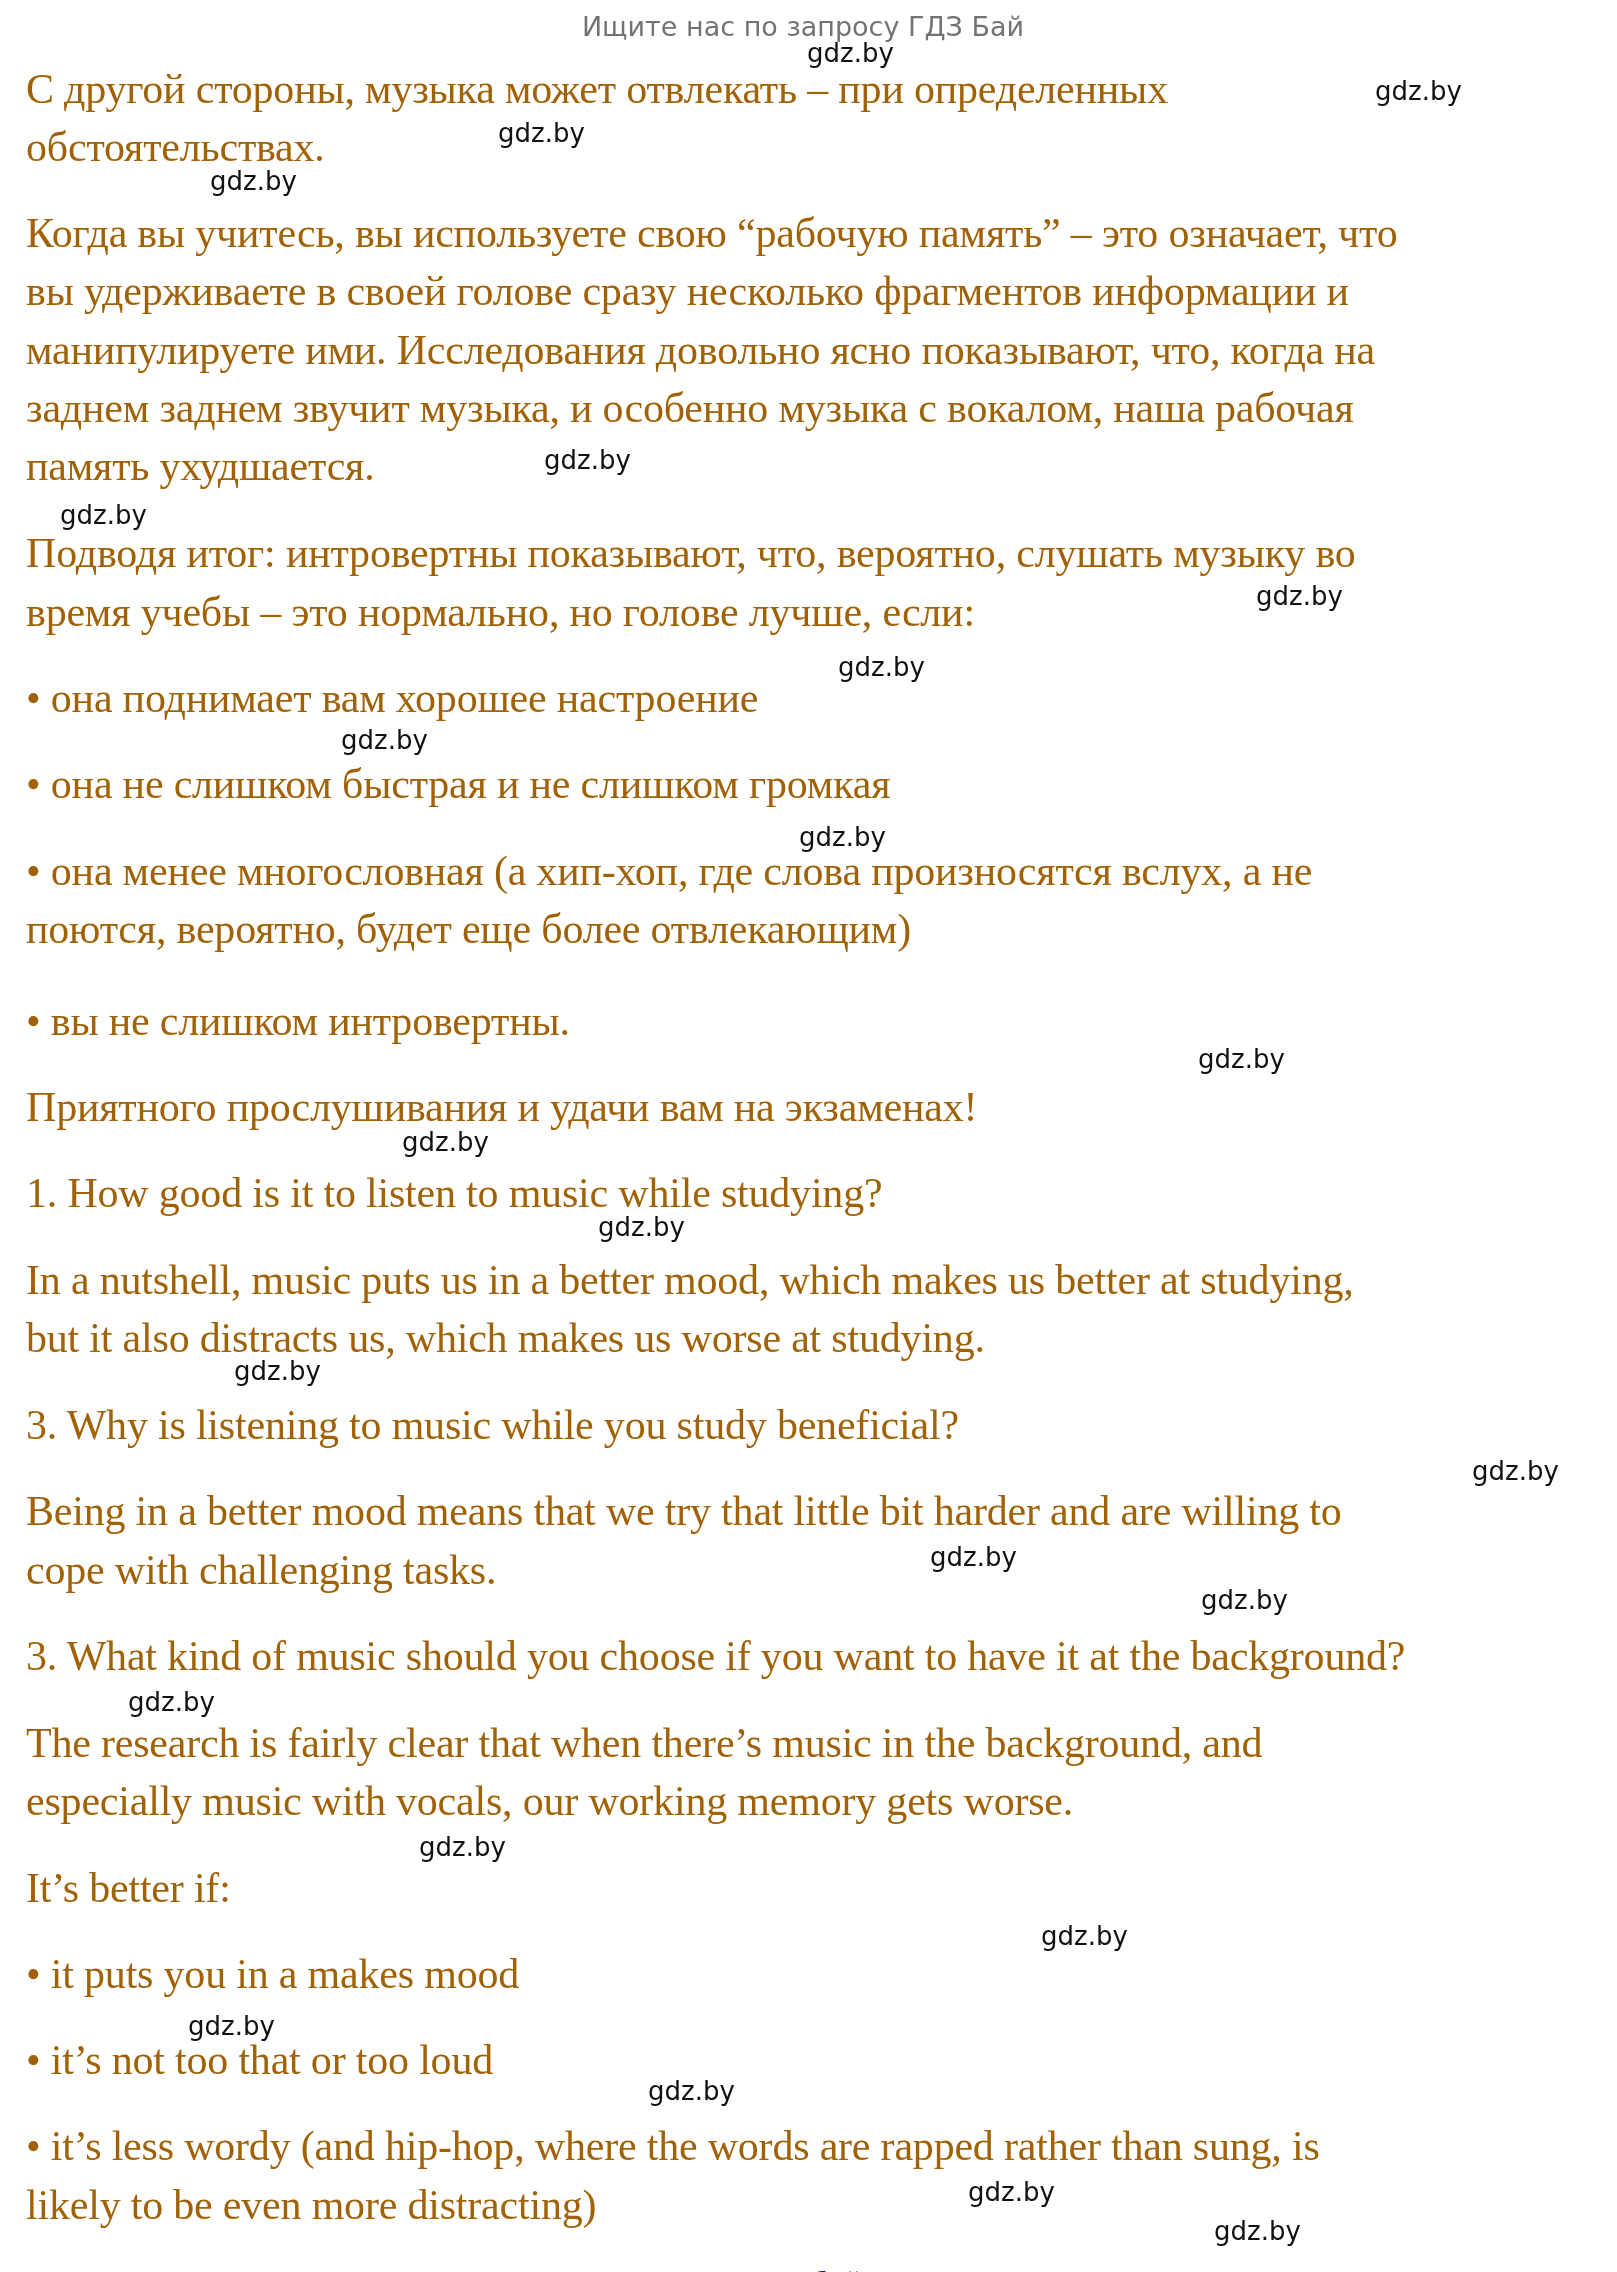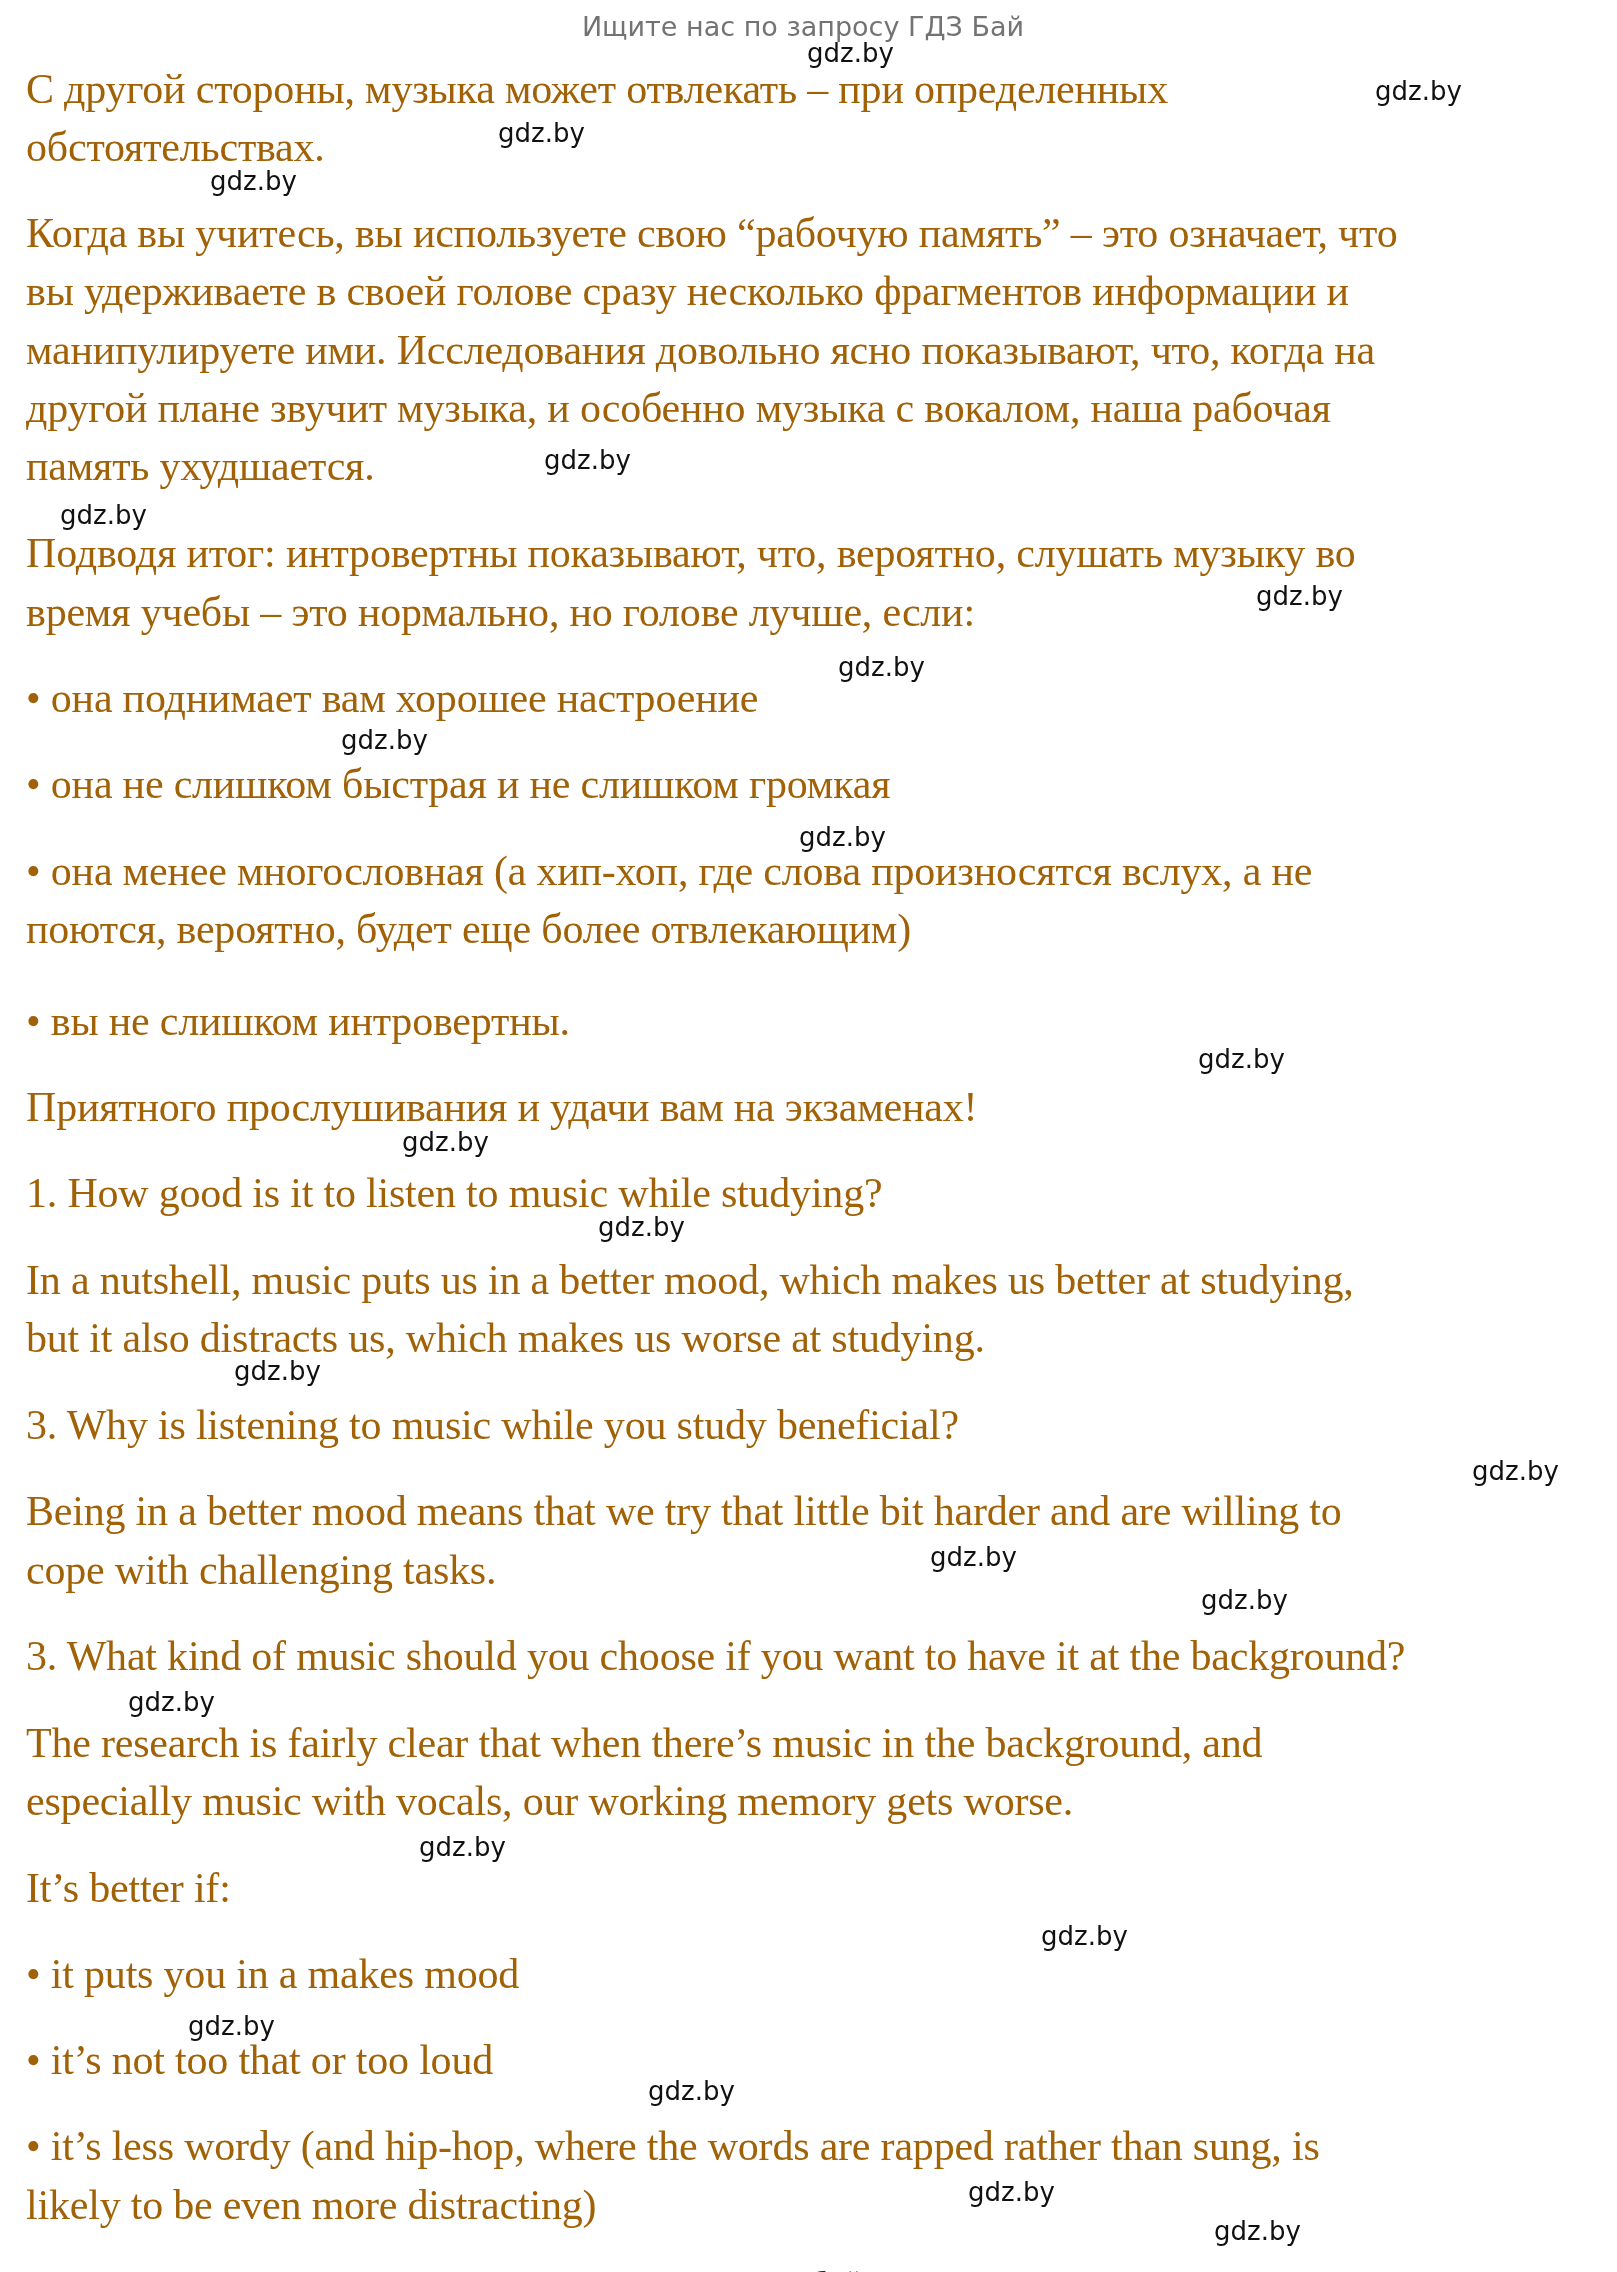--- a/index.html
+++ b/index.html
@@ -30,21 +30,21 @@
 </head>
 <body>
 
 <div class="banner">Ищите нас по запросу ГДЗ Бай</div>
 
 <div class="line" style="top:63px">С другой стороны, музыка может отвлекать – при определенных</div>
 <div class="line" style="top:121px">обстоятельствах.</div>
 <div class="line" style="top:207px">Когда вы учитесь, вы используете свою “рабочую память” – это означает, что</div>
 <div class="line" style="top:265px">вы удерживаете в своей голове сразу несколько фрагментов информации и</div>
 <div class="line" style="top:324px">манипулируете ими. Исследования довольно ясно показывают, что, когда на</div>
-<div class="line" style="top:382px">другой плане звучит музыка, и особенно музыка с вокалом, наша рабочая</div>
+<div class="line" style="top:382px">заднем заднем звучит музыка, и особенно музыка с вокалом, наша рабочая</div>
 <div class="line" style="top:440px">память ухудшается.</div>
 <div class="line" style="top:527px">Подводя итог: интровертны показывают, что, вероятно, слушать музыку во</div>
 <div class="line" style="top:586px">время учебы – это нормально, но голове лучше, если:</div>
 <div class="line" style="top:672px">• она поднимает вам хорошее настроение</div>
 <div class="line" style="top:758px">• она не слишком быстрая и не слишком громкая</div>
 <div class="line" style="top:845px">• она менее многословная (а хип-хоп, где слова произносятся вслух, а не</div>
 <div class="line" style="top:903px">поются, вероятно, будет еще более отвлекающим)</div>
 <div class="line" style="top:995px">• вы не слишком интровертны.</div>
 <div class="line" style="top:1081px">Приятного прослушивания и удачи вам на экзаменах!</div>
 <div class="line" style="top:1167px">1. How good is it to listen to music while studying?</div>

